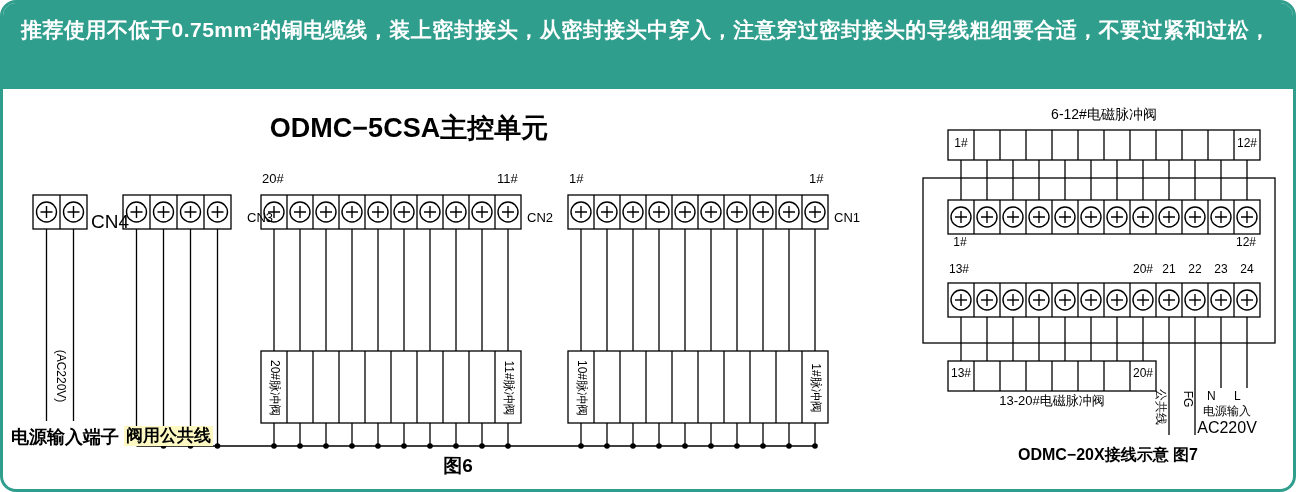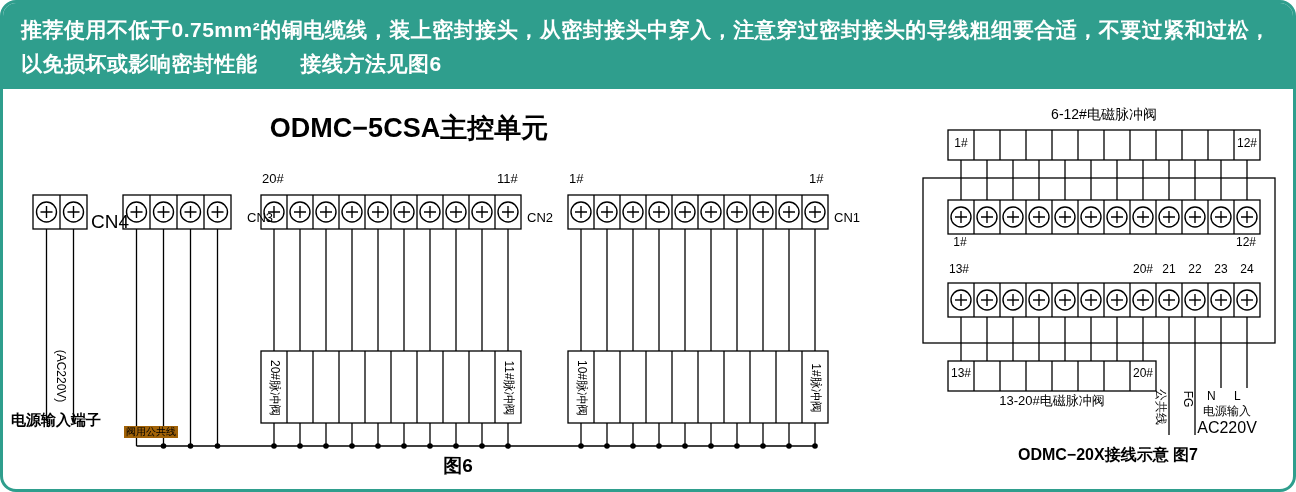--- a/index.html
+++ b/index.html
@@ -373,43 +373,42 @@
         <line x1="1127" y1="358" x2="1127" y2="388" stroke="#000000" stroke-width="1.3"></line>
         <line x1="1166" y1="314" x2="1166" y2="432" stroke="#000000" stroke-width="1.3"></line>
         <line x1="1192" y1="314" x2="1192" y2="432" stroke="#000000" stroke-width="1.3"></line>
         <line x1="1218" y1="314" x2="1218" y2="385" stroke="#000000" stroke-width="1.3"></line>
         <line x1="1244" y1="314" x2="1244" y2="385" stroke="#000000" stroke-width="1.3"></line>
       </g>
     </svg>
 
   <div id="banner" style="background: rgb(47, 158, 141);">
     <div class="bl" style="left:18px;top:13px">推荐使用不低于0.75mm²的铜电缆线，装上密封接头，从密封接头中穿入，注意穿过密封接头的导线粗细要合适，不要过紧和过松，</div>
-    <div class="bl" style="left:18px;top:47px">以免损坏或影响密封性能　　接线方法见图6</div>
   </div>
 
   <div class="lbl c" style="left:256px;top:110px;width:300px;font-size:27px;font-weight:700">ODMC−5CSA主控单元</div>
 
   <div class="lbl" style="left:88px;top:208px;font-size:19px">CN4</div>
   <div class="lbl" style="left:244px;top:208px;font-size:13px">CN3</div>
   <div class="lbl" style="left:524px;top:208px;font-size:13px">CN2</div>
   <div class="lbl" style="left:831px;top:208px;font-size:13px">CN1</div>
 
   <div class="lbl" style="left:259px;top:169px;font-size:13px">20#</div>
   <div class="lbl" style="left:494px;top:169px;font-size:13px">11#</div>
   <div class="lbl" style="left:566px;top:169px;font-size:13px">1#</div>
   <div class="lbl" style="left:806px;top:169px;font-size:13px">1#</div>
 
   <div class="lbl rot" style="left:271px;top:385px;font-size:12px">20#脉冲阀</div>
   <div class="lbl rot" style="left:505px;top:385px;font-size:12px">11#脉冲阀</div>
   <div class="lbl rot" style="left:578px;top:385px;font-size:12px">10#脉冲阀</div>
   <div class="lbl rot" style="left:812px;top:385px;font-size:12px">1#脉冲阀</div>
 
   <div class="lbl rot" style="left:57px;top:373px;font-size:12px">(AC220V)</div>
-  <div class="lbl" style="left:8px;top:408px;font-size:15px;font-weight:600">电源输入端子</div>
-  <div class="lbl" style="left:121px;top:423px;font-size:10px;font-weight:400;background:#a16207;padding:0 2px">阀用公共线</div>
+  <div class="lbl" style="left:8px;top:424px;font-size:18px;font-weight:600">电源输入端子</div>
+  <div class="lbl" style="left:121px;top:423px;font-size:17px;font-weight:700;background:#fef9c3;padding:0 2px">阀用公共线</div>
 
   <div class="lbl c" style="left:420px;top:452px;width:70px;font-size:19px;font-weight:700">图6</div>
 
   <div class="lbl c" style="left:1001px;top:103px;width:200px;font-size:14px">6-12#电磁脉冲阀</div>
 
   <div class="lbl c" style="left:946px;top:134px;width:24px;font-size:12px">1#</div>
   <div class="lbl c" style="left:1229px;top:134px;width:30px;font-size:12px">12#</div>
 
   <div class="lbl c" style="left:944px;top:233px;width:26px;font-size:12px">1#</div>
   <div class="lbl c" style="left:1226px;top:233px;width:34px;font-size:12px">12#</div>

